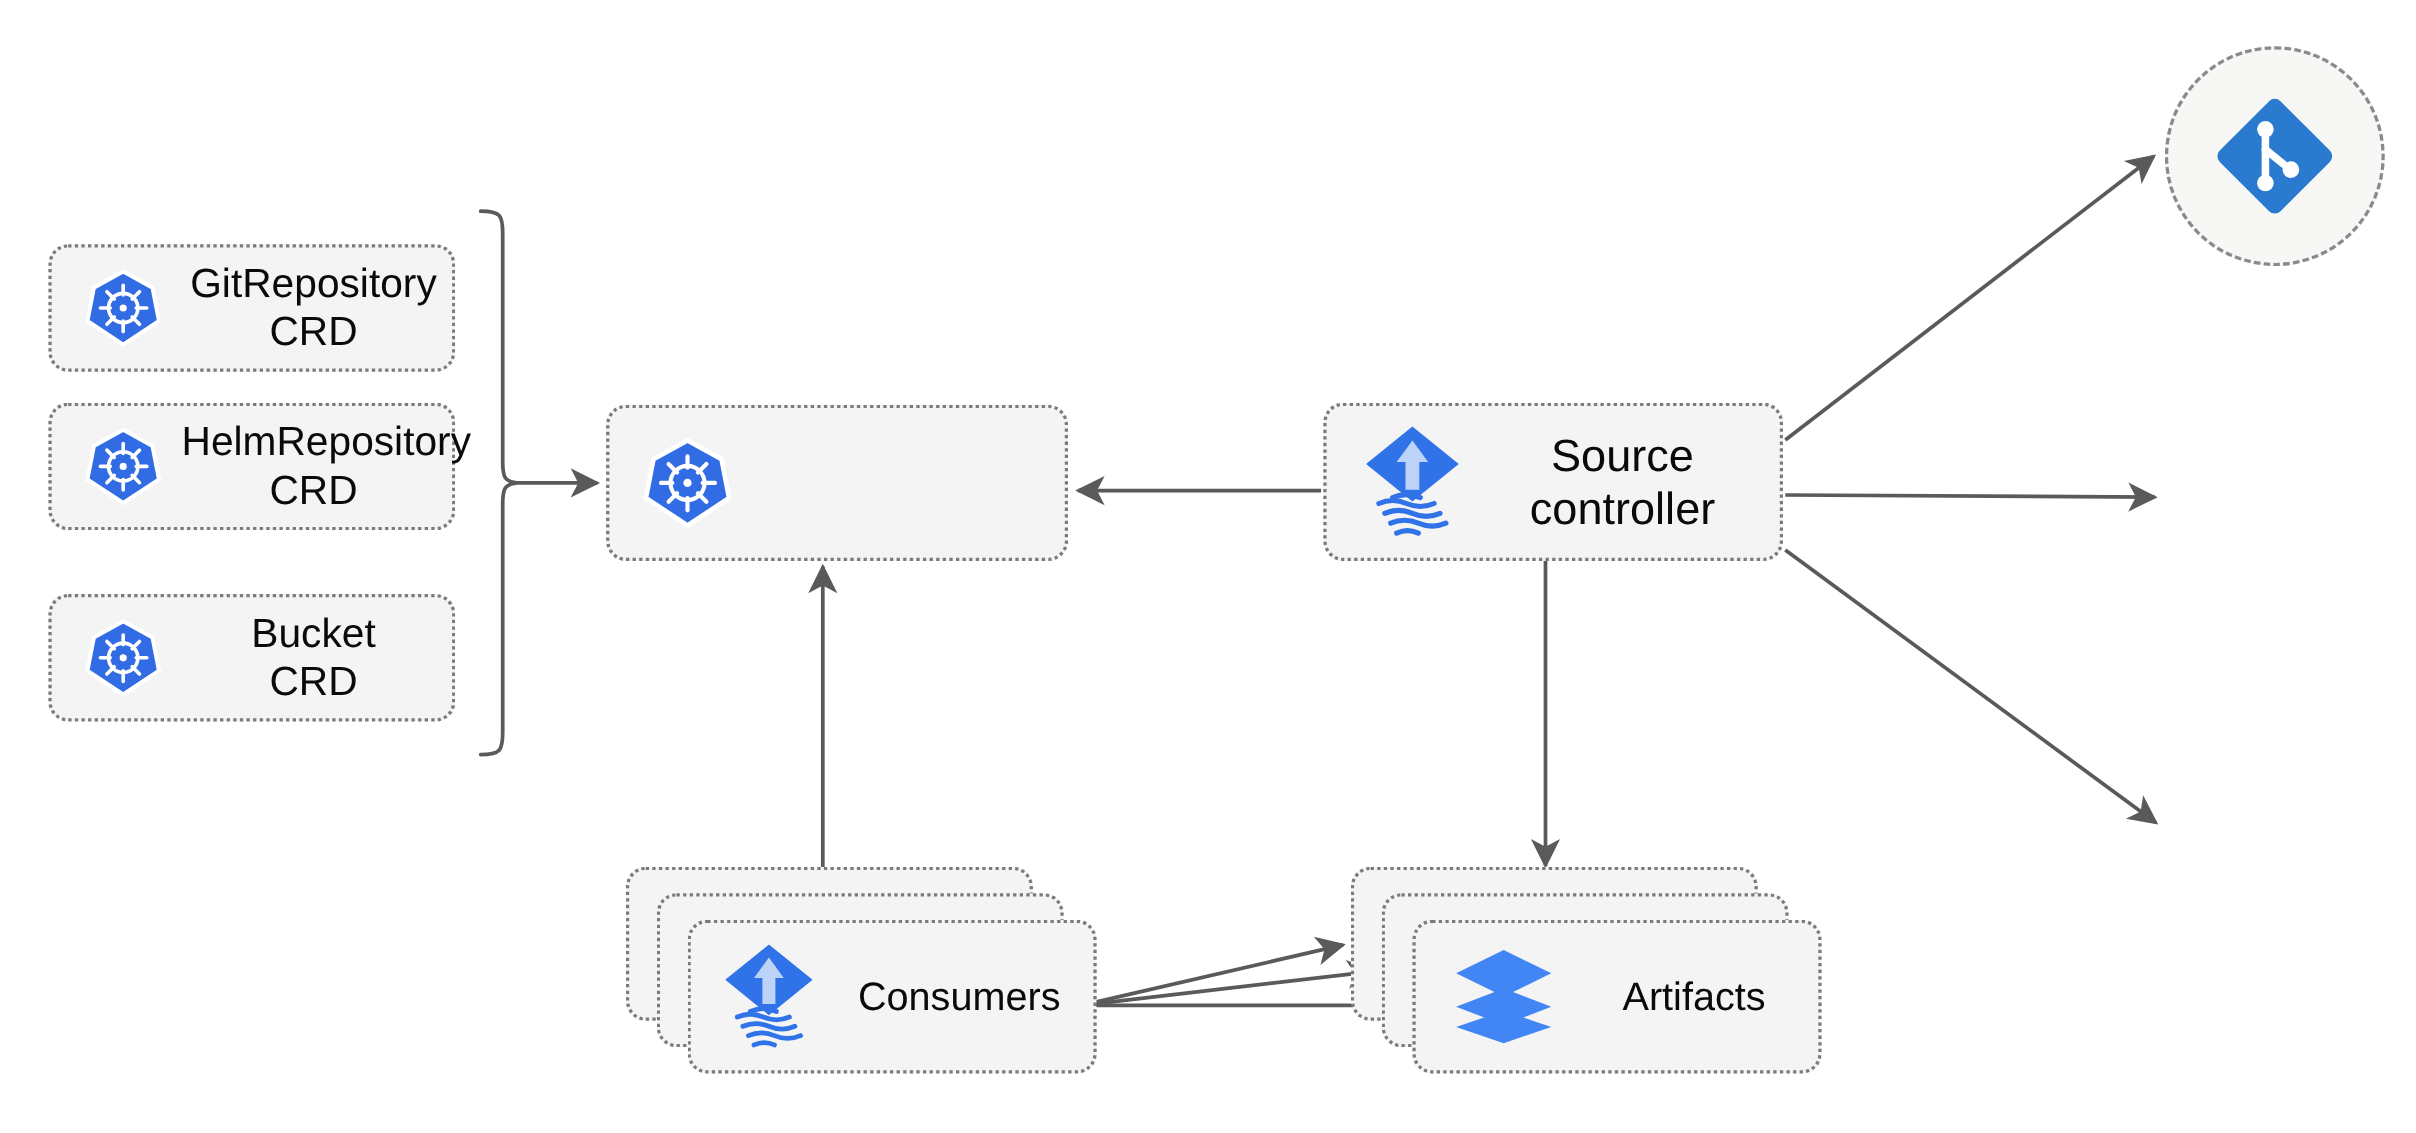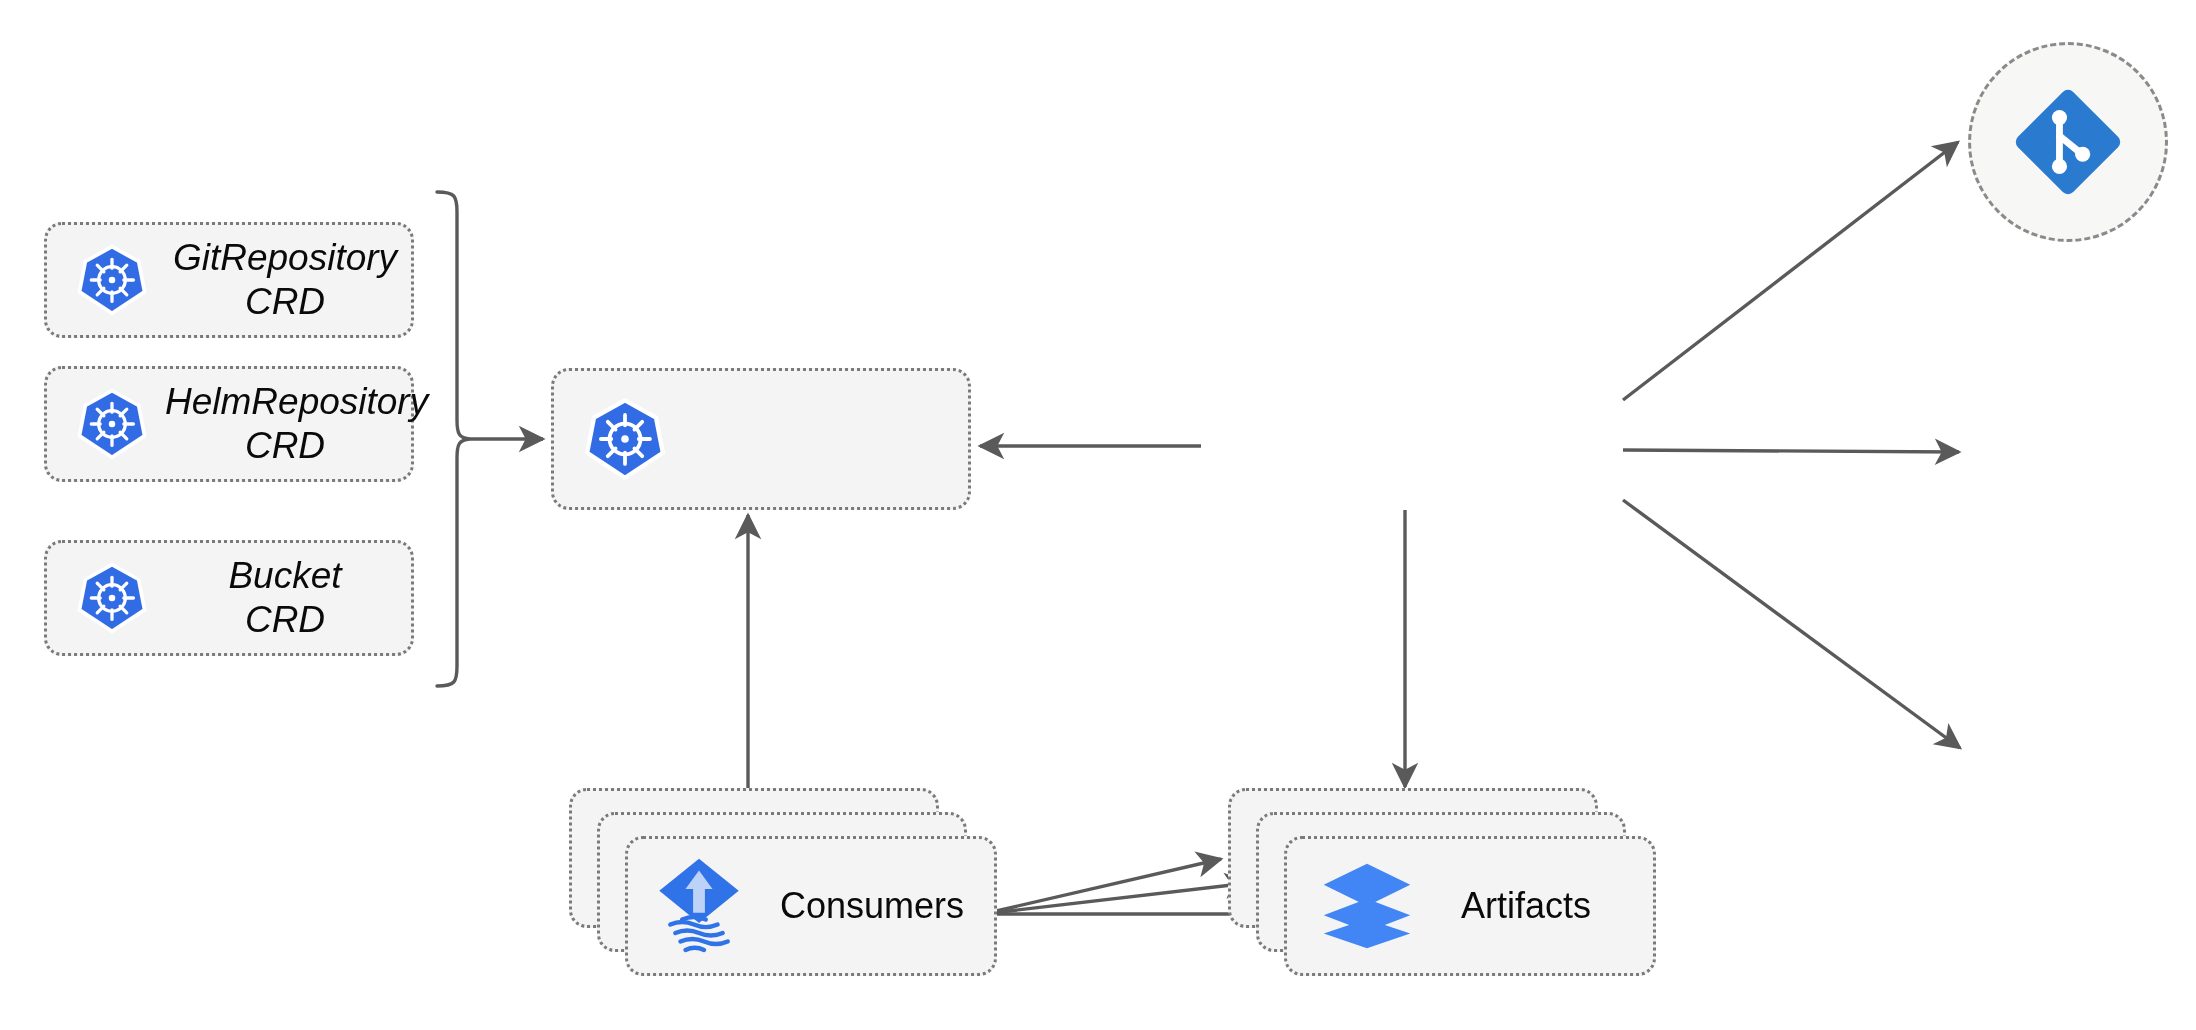--- a/index.html
+++ b/index.html
@@ -19,21 +19,20 @@
   }
   
   .node {
     position: absolute;
     box-sizing: border-box;
     background: #f4f4f4;
     border: 3px dotted #7a7a7a;
     border-radius: 18px;
     display: flex;
     align-items: center;
-    font-style: italic;
   }
   .node .label {
     color: #0a0a0a;
     line-height: 1.18;
     white-space: pre-line;
   }
   
   .crd {
     width: 370px;
     height: 116px;
@@ -129,21 +128,21 @@
     font-size: 36px;
     color: #0a0a0a;
   }
   #consumers { left: 569px; top: 788px; }
   #consumers .sheet.s3 { width: 372px; }
   #consumers .icon { width: 86px; height: 98px; }
   #consumers .label { left: 130px; width: 228px; }
   #artifacts { left: 1228px; top: 788px; }
   #artifacts .sheet.s3 { width: 372px; }
   #artifacts .icon { width: 92px; height: 92px; left: 34px; }
-  #artifacts .label { left: 132px; width: 214px; }
+  #artifacts .label { left: 146px; width: 214px; }
   
   .circle-node {
     position: absolute;
     box-sizing: border-box;
     width: 200px;
     height: 200px;
     border-radius: 50%;
     border: 3px dashed #8a8a8a;
     background: #f7f7f5;
     display: flex;
@@ -283,20 +282,37 @@
           <line x1="30" y1="30" x2="39" y2="39"></line>
           <line x1="61" y1="61" x2="70" y2="70"></line>
           <line x1="70" y1="30" x2="61" y2="39"></line>
           <line x1="39" y1="61" x2="30" y2="70"></line>
         </g>
         <circle cx="50" cy="50" r="4.4" fill="#ffffff"></circle>
       </svg>
     </span>
   </div>
 
+  <div class="node" id="source-controller">
+    <span class="icon">
+      <svg viewBox="0 0 100 116" width="100%" height="100%">
+        <polygon points="50,2 97,40 50,78 3,40" fill="#3073e8"></polygon>
+        <path d="M50,16 L66,38 L57,38 L57,66 L43,66 L43,38 L34,38 Z" fill="#bcd2f7"></path>
+        <g stroke="#3073e8" stroke-width="5.2" fill="none" stroke-linecap="round">
+          <path d="M16,80 Q30,74 44,80 Q58,86 72,80"></path>
+          <path d="M22,90 Q36,84 50,90 Q64,96 78,90"></path>
+          <path d="M28,100 Q42,94 56,100 Q70,106 84,100"></path>
+          <path d="M34,110 Q45,105 56,110"></path>
+          <path d="M30,74 Q44,68 58,74"></path>
+        </g>
+      </svg>
+    </span>
+    <span class="label">Source
+controller</span>
+  </div>
 
   <div class="stack" id="consumers">
     <div class="sheet s1"></div>
     <div class="sheet s2"></div>
     <div class="sheet s3">
       <span class="icon">
         <svg viewBox="0 0 100 116" width="100%" height="100%">
           <polygon points="50,2 97,40 50,78 3,40" fill="#3073e8"></polygon>
           <path d="M50,16 L66,38 L57,38 L57,66 L43,66 L43,38 L34,38 Z" fill="#bcd2f7"></path>
           <g stroke="#3073e8" stroke-width="5.2" fill="none" stroke-linecap="round">

